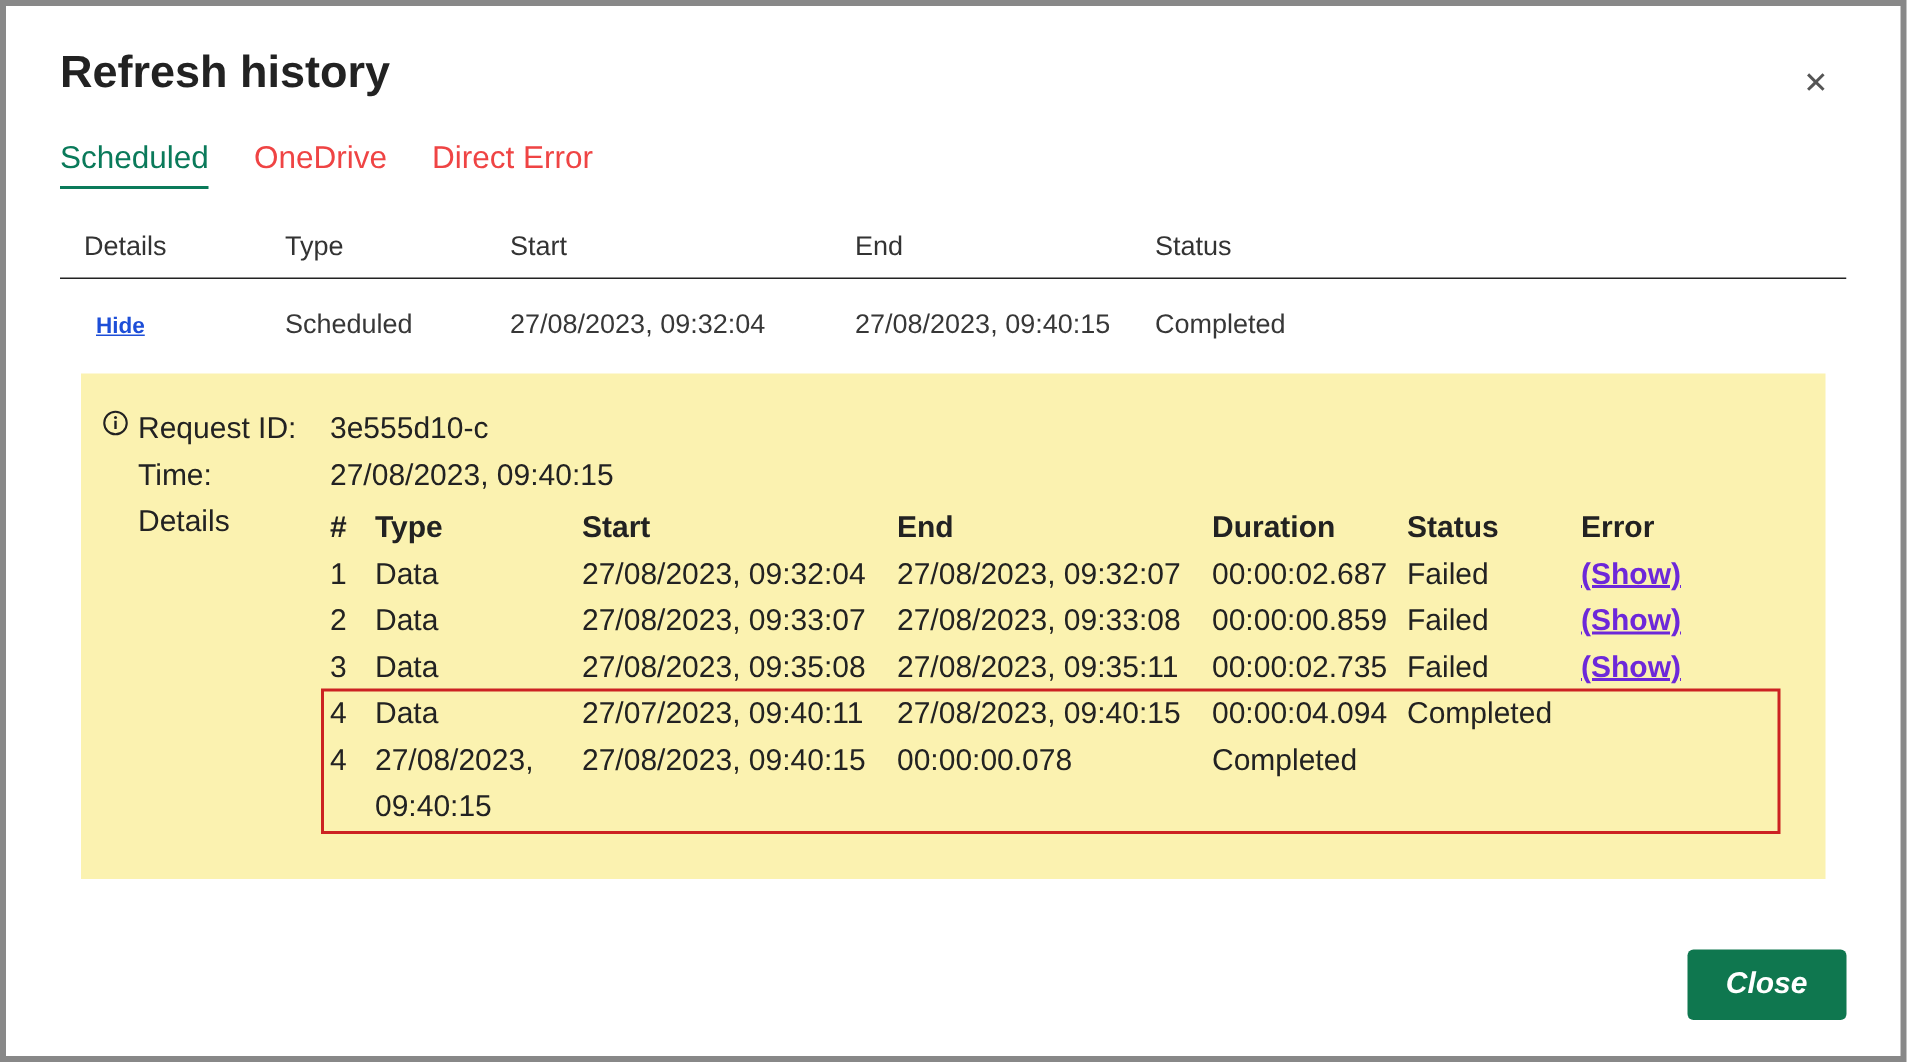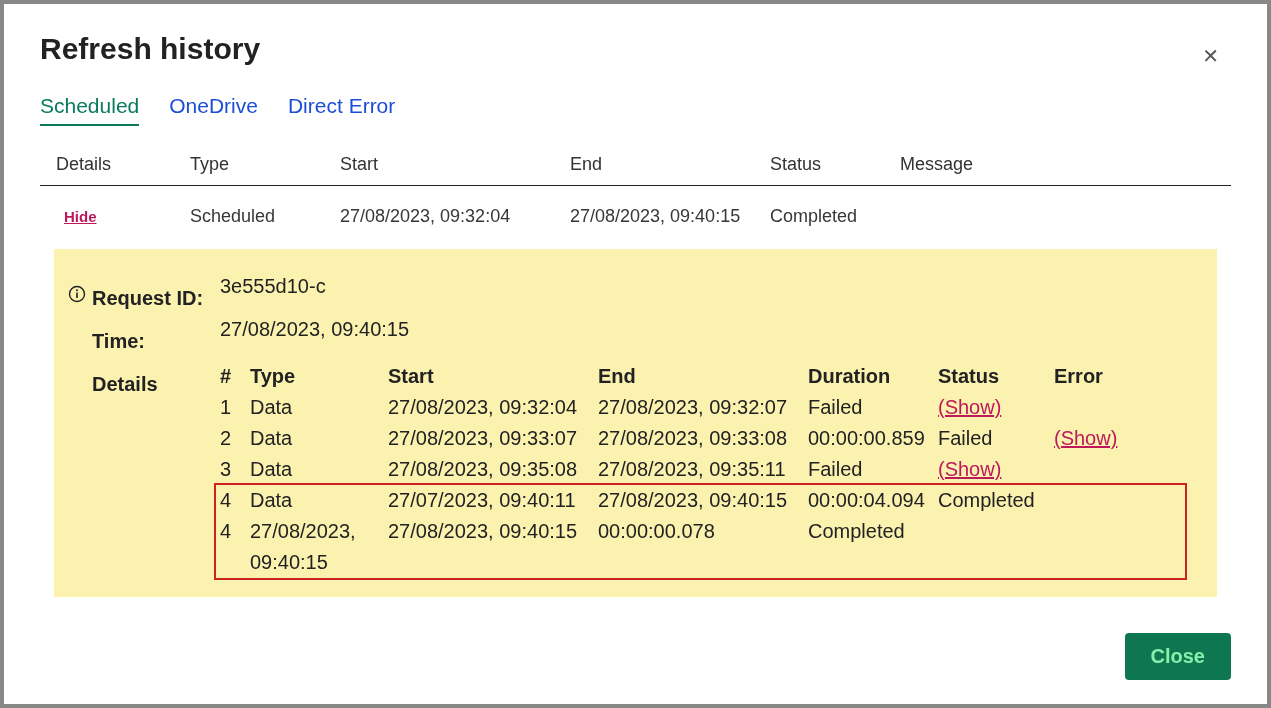--- a/index.html
+++ b/index.html
@@ -37,21 +37,21 @@
     }
     .tabs {
       display: flex;
       gap: 30px;
       margin-bottom: 28px;
       font-size: 21px;
     }
     .tab {
       padding-bottom: 6px;
       cursor: pointer;
-      color: #1d4ed8;
+      color: #ef4444;
     }
     .tab.active {
       color: #0a7a5a;
       border-bottom: 2px solid #0a7a5a;
     }
     .body-scroll {
       flex: 1;
       position: relative;
       overflow: hidden;
     }
@@ -69,61 +69,62 @@
       color: #373737;
     }
     .c-details { width: 140px; padding-left: 6px;}
     .c-type    { width: 150px; }
     .c-start   { width: 230px; }
     .c-end     { width: 200px; }
     .c-status  { width: 130px; }
     .c-msg     { flex: 1; }
     .hide-link {
       font-size: 15px;
-      color: #be185d;
+      color: #1d4ed8;
       text-decoration: underline;
       font-weight: 600;
       cursor: pointer;
       padding-left: 8px;
     }
     .detail-box {
       background: #fbf2b0;
       margin: 14px 14px 0 14px;
       padding: 22px 30px 30px 16px;
       font-size: 20px;
       line-height: 1.55;
     }
     .db-grid {
       display: grid;
       grid-template-columns: 128px 1fr;
       row-gap: 0;
       align-items: start;
       margin-left: 22px;
     }
-    .db-label { font-weight: 700; margin-top: 12px; }
+    .db-label { font-weight: 400; }
     .info-icon {
       position: absolute;
       margin-left: -24px;
       margin-top: 2px;
     }
     .info-icon svg { display:block; }
     .inner-table {
       margin-top: 4px;
     }
     .inner-head, .inner-row {
       display: grid;
       grid-template-columns: 30px 138px 210px 210px 130px 116px 80px;
       column-gap: 0;
       line-height: 1.55;
     }
     .inner-head { font-weight: 700; }
     .show-link {
       text-decoration: underline;
       cursor: pointer;
-      color: #be185d;
+      color: #6d28d9;
+      font-weight: bold;
     }
     .red-frame {
       border: 2px solid #c22;
       margin-top: -2px;
       margin-left: -6px;
       padding-left: 4px;
       padding-right: 2px;
     }
     .hscroll-track {
       margin: 12px 14px 0 0;
@@ -139,27 +140,28 @@
       width: 998px;
       background: #ccc;
     }
     .footer {
       display: flex;
       justify-content: flex-end;
       padding-top: 36px;
     }
     .btn-close {
       background: #0f774f;
-      color: #86efac;
+      color: #ffffff;
       border: none;
       font-size: 20px;
       font-weight: 600;
       padding: 12px 26px;
       border-radius: 4px;
       cursor: pointer;
+      font-style: italic;
     }
   </style>
 </head>
 <body>
 
 <div class="dialog">
   <div class="title">Refresh history</div>
   <div class="close-x">✕</div>
 
   <div class="tabs">
@@ -168,21 +170,20 @@
     <div class="tab">Direct Error</div>
   </div>
 
   <div class="body-scroll">
     <div class="table-head">
       <div class="c-details">Details</div>
       <div class="c-type">Type</div>
       <div class="c-start">Start</div>
       <div class="c-end">End</div>
       <div class="c-status">Status</div>
-      <div class="c-msg">Message</div>
     </div>
 
     <div class="row">
       <div class="c-details"><span class="hide-link">Hide</span></div>
       <div class="c-type">Scheduled</div>
       <div class="c-start">27/08/2023, 09:32:04</div>
       <div class="c-end">27/08/2023, 09:40:15</div>
       <div class="c-status">Completed</div>
       <div class="c-msg"></div>
     </div>
@@ -214,37 +215,39 @@
             <div>Duration</div>
             <div>Status</div>
             <div>Error</div>
           </div>
           <div id="attempts-body">
               <div class="inner-row">
                 <div>1</div>
                 <div>Data</div>
                 <div>27/08/2023, 09:32:04</div>
                 <div>27/08/2023, 09:32:07</div>
+                <div>00:00:02.687</div>
                 <div>Failed</div>
                 <div><span class="show-link">(Show)</span></div>
               </div>
               <div class="inner-row">
                 <div>2</div>
                 <div>Data</div>
                 <div>27/08/2023, 09:33:07</div>
                 <div>27/08/2023, 09:33:08</div>
                 <div>00:00:00.859</div>
                 <div>Failed</div>
                 <div><span class="show-link">(Show)</span></div>
               </div>
               <div class="inner-row">
                 <div>3</div>
                 <div>Data</div>
                 <div>27/08/2023, 09:35:08</div>
                 <div>27/08/2023, 09:35:11</div>
+                <div>00:00:02.735</div>
                 <div>Failed</div>
                 <div><span class="show-link">(Show)</span></div>
               </div>
               <div class="red-frame">
                 <div class="inner-row">
                   <div>4</div>
                   <div>Data</div>
                   <div>27/07/2023, 09:40:11</div>
                   <div>27/08/2023, 09:40:15</div>
                   <div>00:00:04.094</div>

